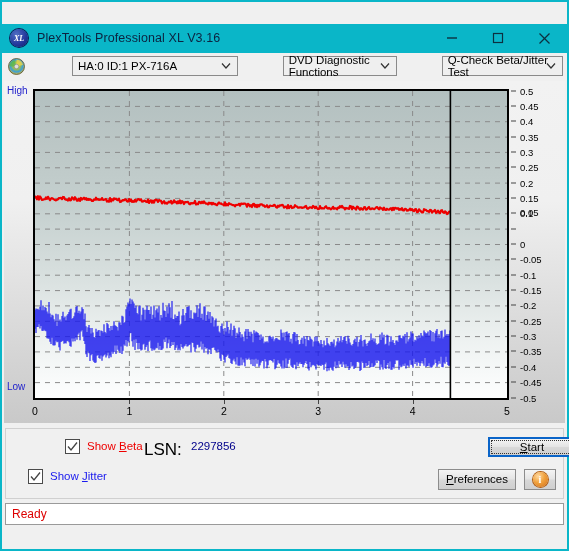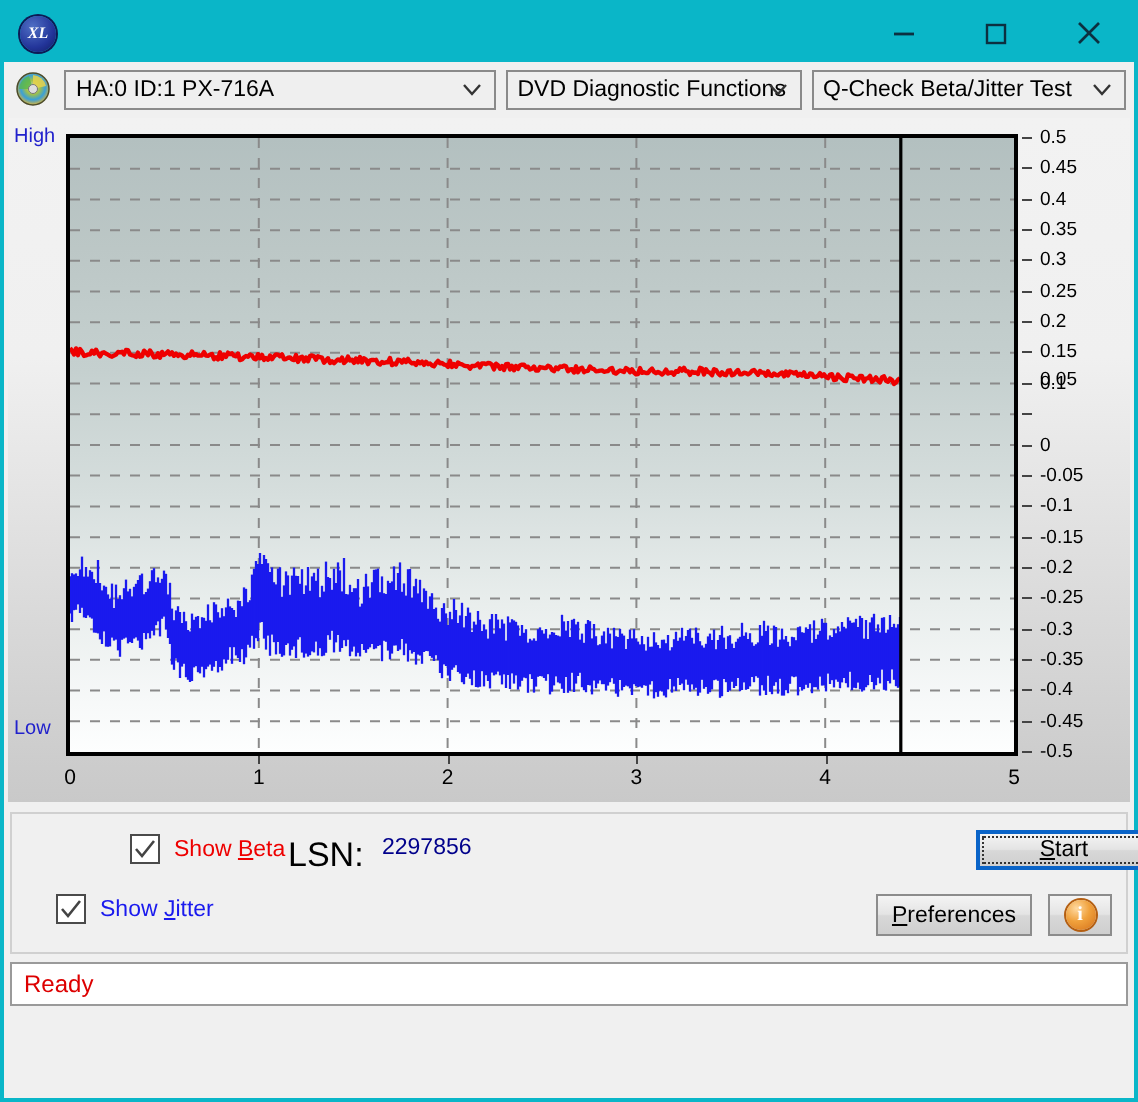--- a/index.html
+++ b/index.html
@@ -13,20 +13,21 @@
   }
   .app-window {
     position: absolute;
     left: 0; top: 0;
     width: 569px; height: 551px;
     box-sizing: border-box;
     border: 2px solid #0ab6c8;
     background: #f0f0f0;
     display: flex;
     flex-direction: column;
+    justify-content: center;
   }
   
   .titlebar {
     height: 29px;
     background: #0ab6c8;
     display: flex;
     align-items: center;
     flex: none;
     position: relative;
   }
@@ -100,20 +101,21 @@
     box-sizing: border-box;
     border: 1px solid #8a8a8a;
     background: #efefef;
     display: flex;
     align-items: center;
     font-size: 11.5px;
     color: #000;
     position: relative;
     padding-left: 5px;
     user-select: none;
+    margin-left: 40px;
   }
   .combo .caret {
     position: absolute;
     right: 6px; top: 50%;
     transform: translateY(-50%);
   }
   .combo-drive { width: 222px; }
   .combo-func  { width: 152px; }
   .combo-test  { width: 162px; }
   
@@ -285,20 +287,21 @@
     flex: none;
   }
 </style>
 </head>
 <body>
 
 <div class="app-window">
 
   <div class="titlebar">
     <div class="title-icon">XL</div>
+    <div class="title-text">PlexTools Professional XL V3.16</div>
     <div class="title-buttons">
       <div class="tbtn">
         <svg width="12" height="12" viewBox="0 0 12 12">
             <line x1="1" y1="6" x2="11" y2="6" stroke="#0c3040" stroke-width="1.4"></line>
           </svg>
       </div>
       <div class="tbtn">
         <svg width="12" height="12" viewBox="0 0 12 12">
             <rect x="1.5" y="1.5" width="9" height="9" fill="none" stroke="#0c3040" stroke-width="1.2"></rect>
           </svg>

